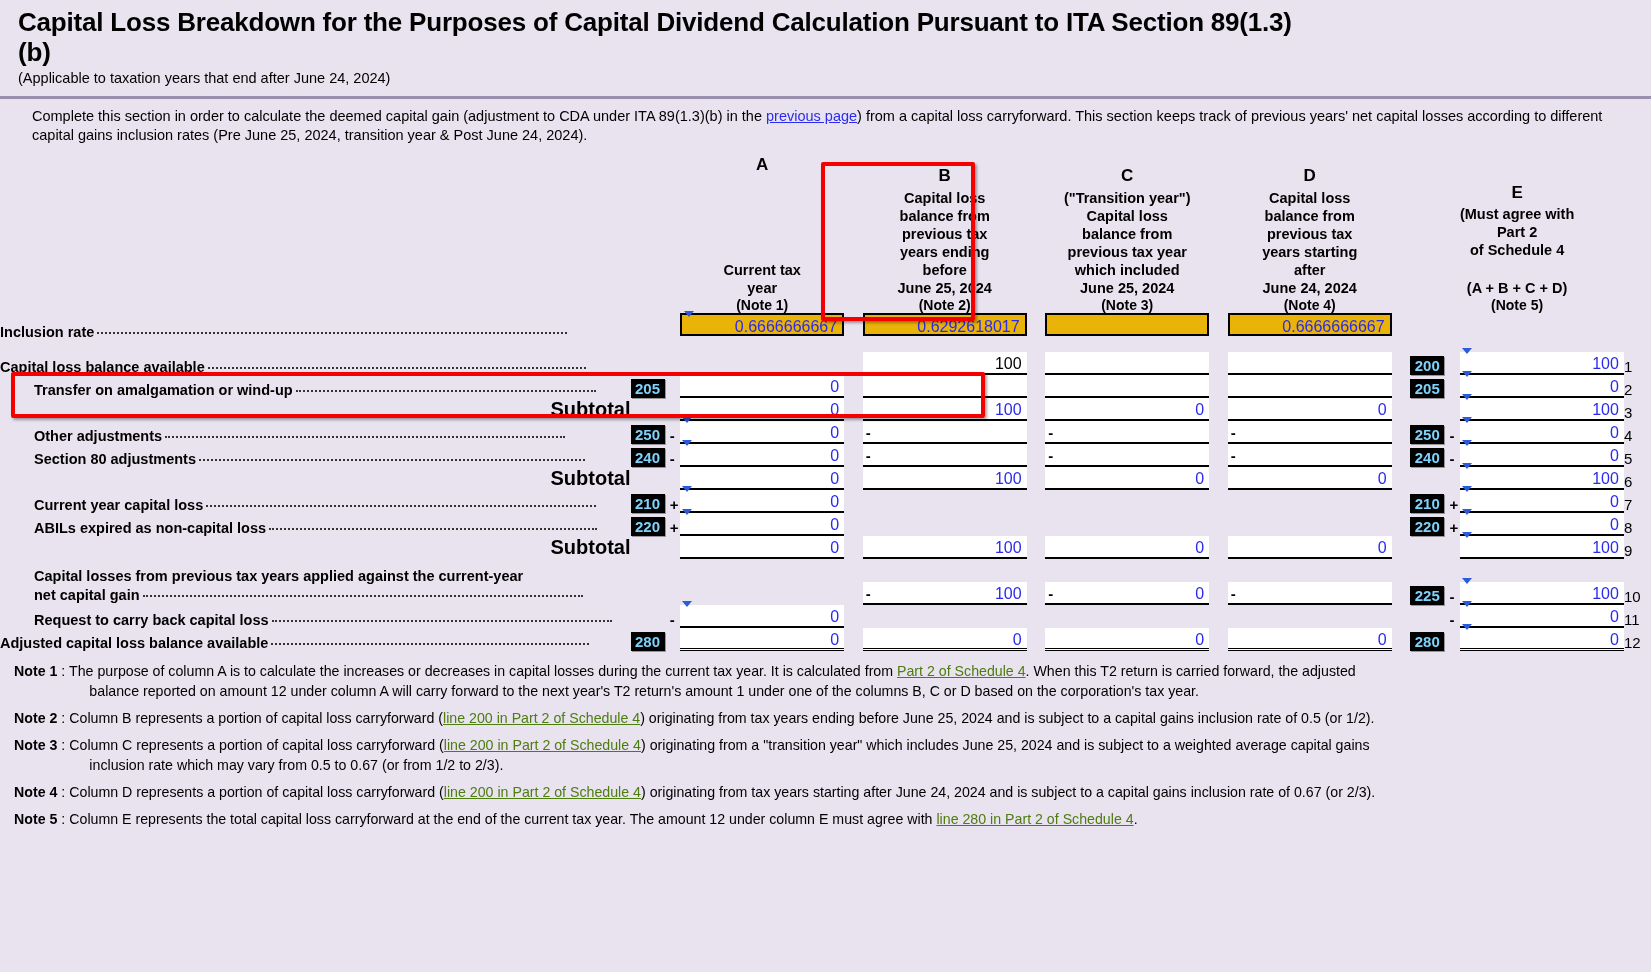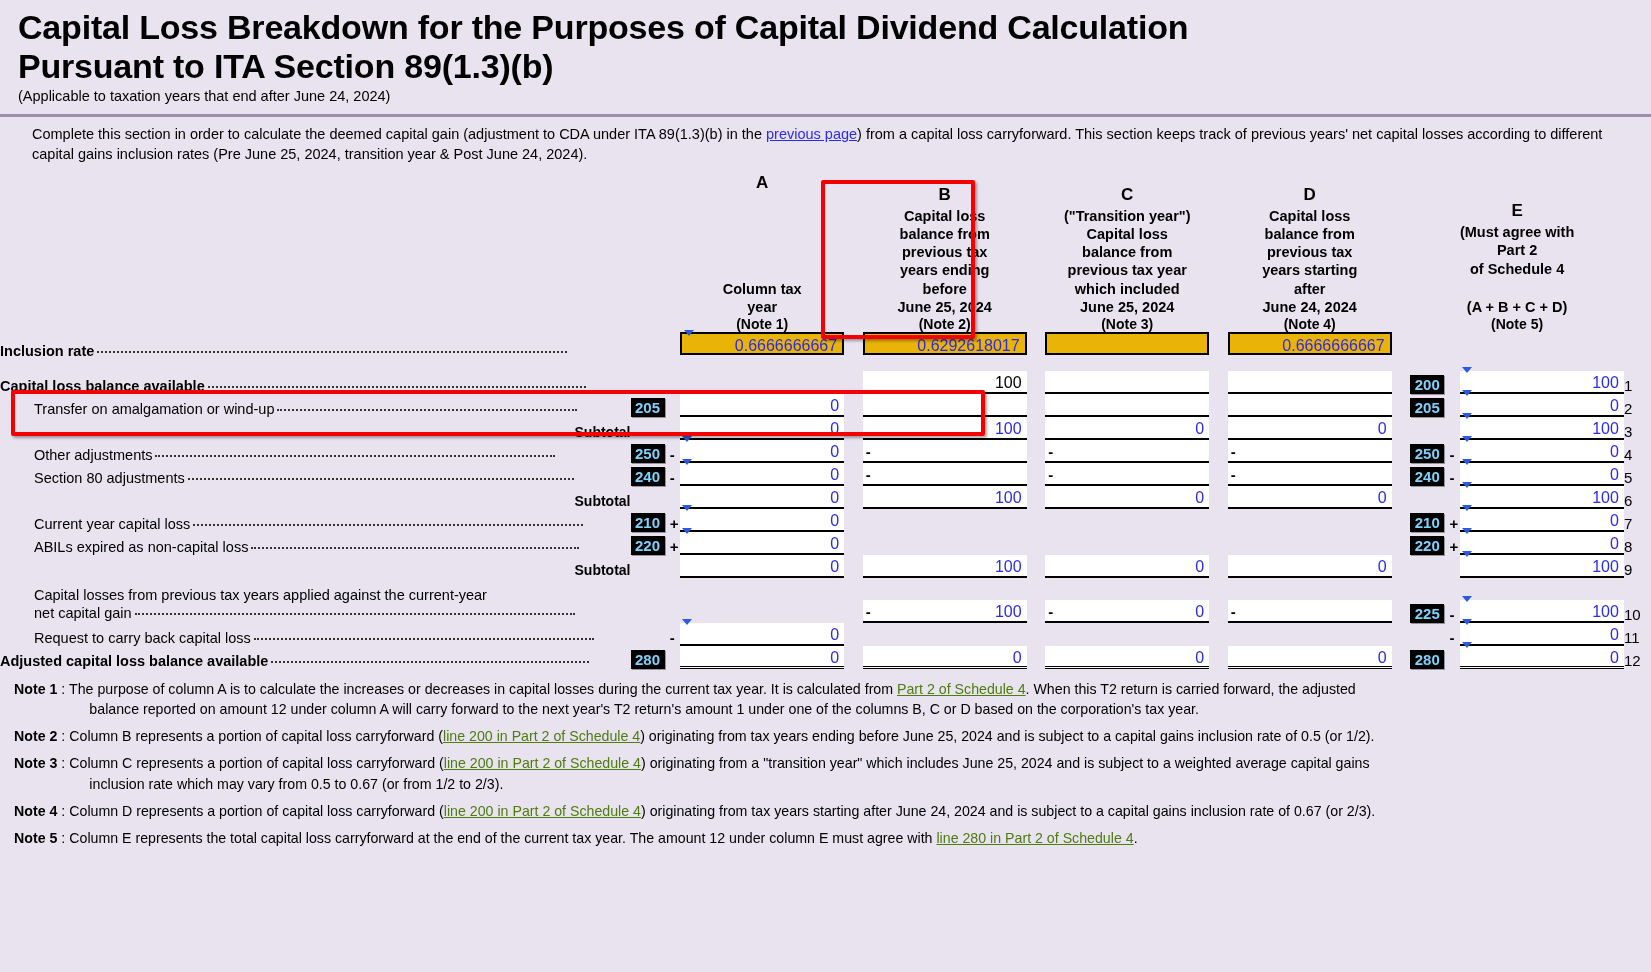--- a/index.html
+++ b/index.html
@@ -9,21 +9,21 @@
     font-family:"Liberation Sans", sans-serif;
     font-size:14.5px;
     color:#000;
     overflow:hidden;
   }
   .page{position:relative;width:1651px;height:972px;}
 
   
   .hdr{padding:8px 0 4px 18px;}
   .hdr h1{
-    margin:0;font-size:34px;line-height:1.15;font-weight:bold;
+    margin:0;font-size:26px;line-height:1.15;font-weight:bold;
     letter-spacing:-0.2px;max-width:1300px;
   }
   .hdr .sub{font-size:14.5px;margin-top:2px;}
   .hdr-rule{height:3px;background:#9a8fae;margin-top:6px;}
 
   
   .intro{padding:8px 14px 2px 32px;font-size:14.5px;line-height:1.35;}
   .lnk{color:#2b2bf0;}
   .lnk2{color:#4d7c0f;}
 
@@ -46,31 +46,31 @@
 
   
   .colhead{
     text-align:center;font-weight:bold;font-size:14.5px;line-height:1.25;
     vertical-align:bottom;padding-bottom:2px;
   }
   .colhead .letter{font-size:17px;display:block;margin-bottom:2px;}
   .note-ref{text-align:center;font-weight:bold;font-size:14px;padding-bottom:3px;}
 
   
-  .lbl{font-size:14.5px;white-space:nowrap;padding-bottom:1px;}
+  .lbl{font-size:14.5px;white-space:nowrap;padding-bottom:1px;font-weight:bold;}
   .lbl.bold{font-weight:bold;}
   .lbl.indent{padding-left:34px;}
   .lbl .dots{
     display:inline-block;
     border-bottom:2px dotted #333;
     height:8px;
     margin-left:3px;
     vertical-align:3px;
   }
-  .subtotal{text-align:right;font-weight:bold;padding-right:8px;font-size:14px;}
+  .subtotal{text-align:right;font-weight:bold;padding-right:8px;font-size:20px;}
 
   
   .lnbox{
     display:inline-block;background:#000;color:#7dd3fc;font-weight:bold;
     font-size:15px;line-height:17px;padding:1px 3px 1px 3px;
     min-width:28px;text-align:center;
     box-shadow:1px 1px 0 rgba(0,0,0,.35);
   }
   .sign{font-size:15px;font-weight:bold;padding-left:2px;padding-right:1px;display:inline-block;}
 
@@ -146,21 +146,21 @@
       </colgroup>
 
       <tbody>
           <tr>
         <td></td>
             <td></td>
             <td></td>
         <td class="colhead">
           <span class="letter">A</span>
           <div style="height:84px"></div>
-          <div>Column tax</div>
+          <div>Current tax</div>
           <div>year</div>
         </td>
         <td></td>
         <td class="colhead">
           <span class="letter">B</span>
           <div>Capital loss</div>
           <div>balance from</div>
           <div>previous tax</div>
           <div>years ending</div>
           <div>before</div>

